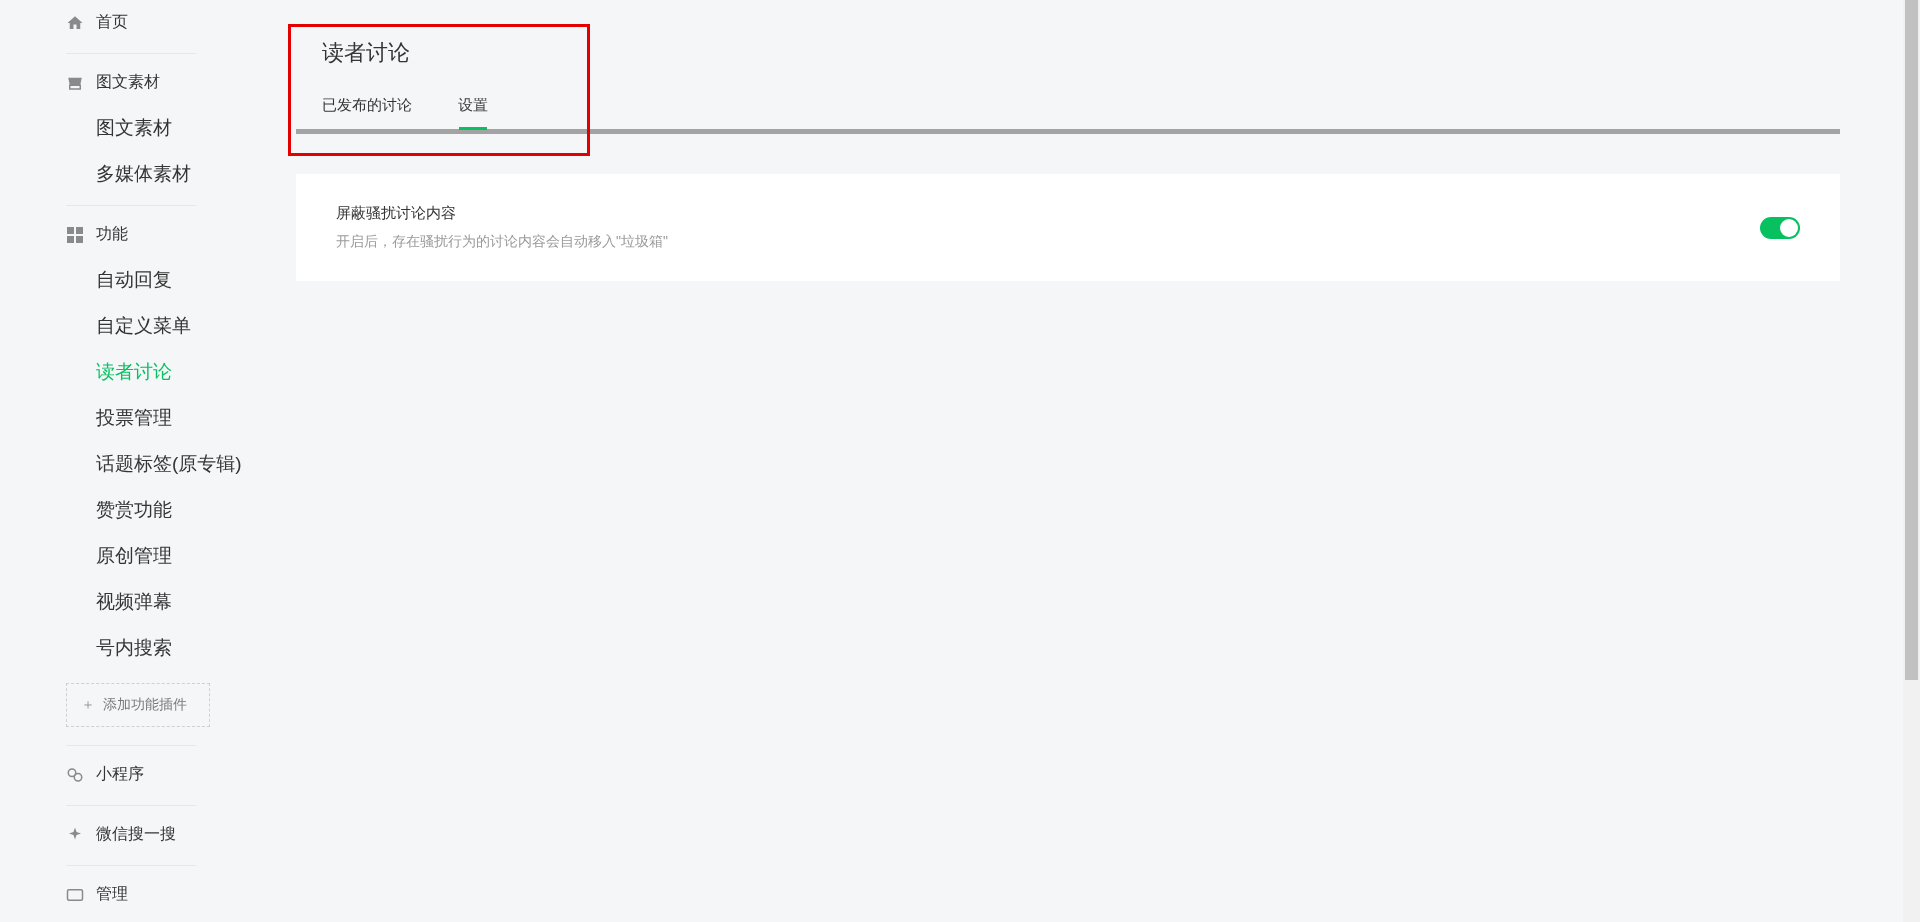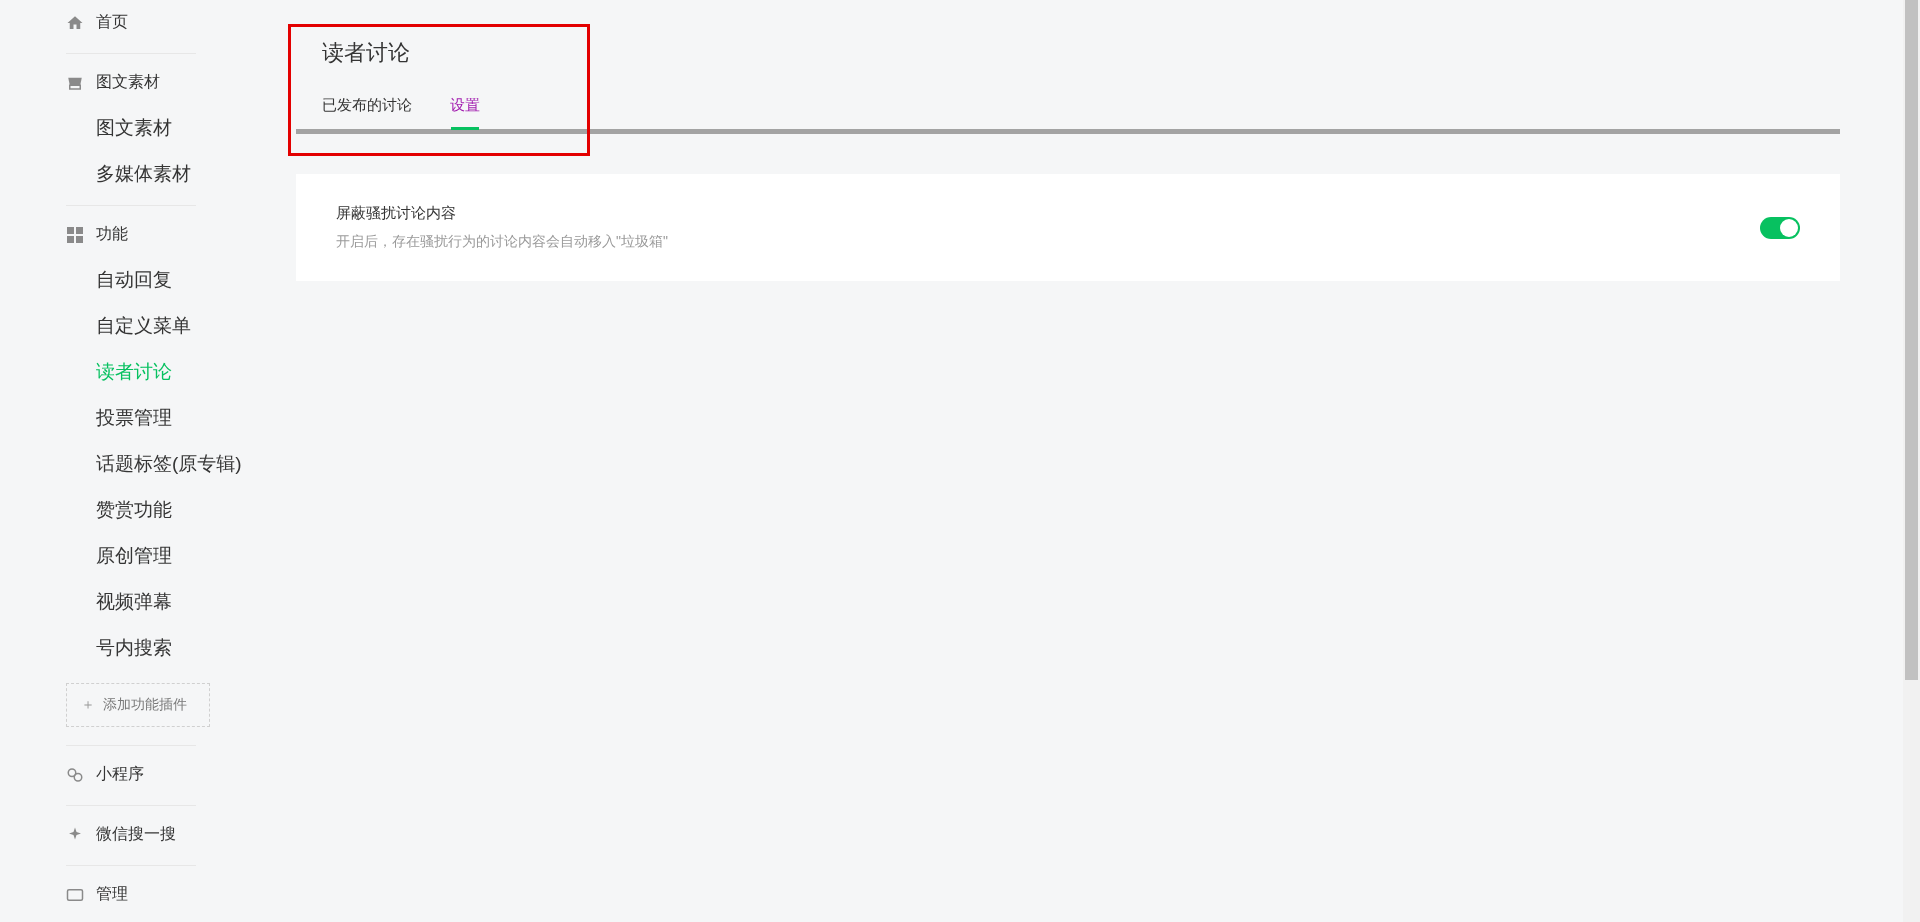--- a/index.html
+++ b/index.html
@@ -131,21 +131,22 @@
     .tab {
       padding: 0 0 14px 0;
       margin-right: 38px;
       font-size: 15px;
       color: #353535;
       cursor: pointer;
       position: relative;
     }
     
     .tab.active {
-      color: #a21caf;
+      color: #404040;
+      margin-left: 8px;
     }
     
     .tab.active::after {
       content: '';
       position: absolute;
       bottom: -1px;
       left: 50%;
       transform: translateX(-50%);
       width: 28px;
       height: 3px;

